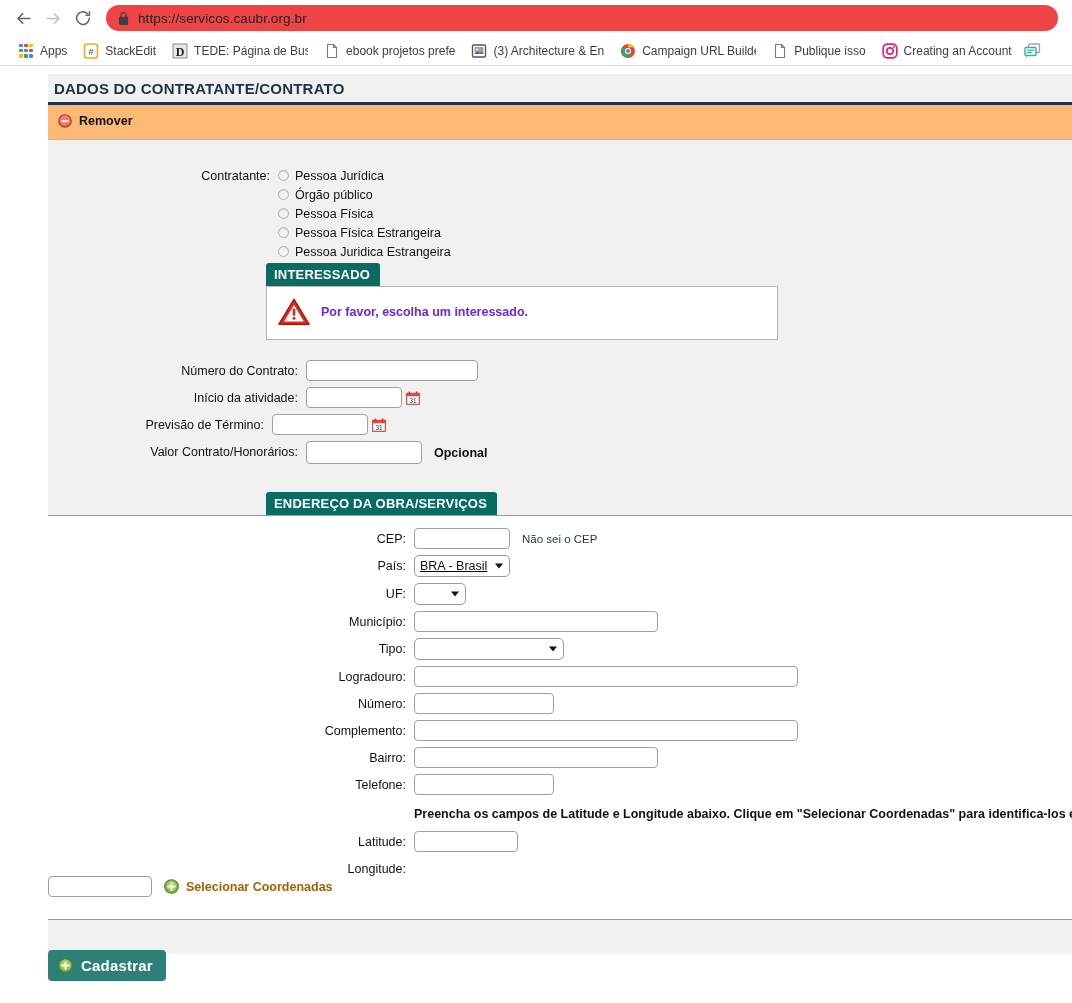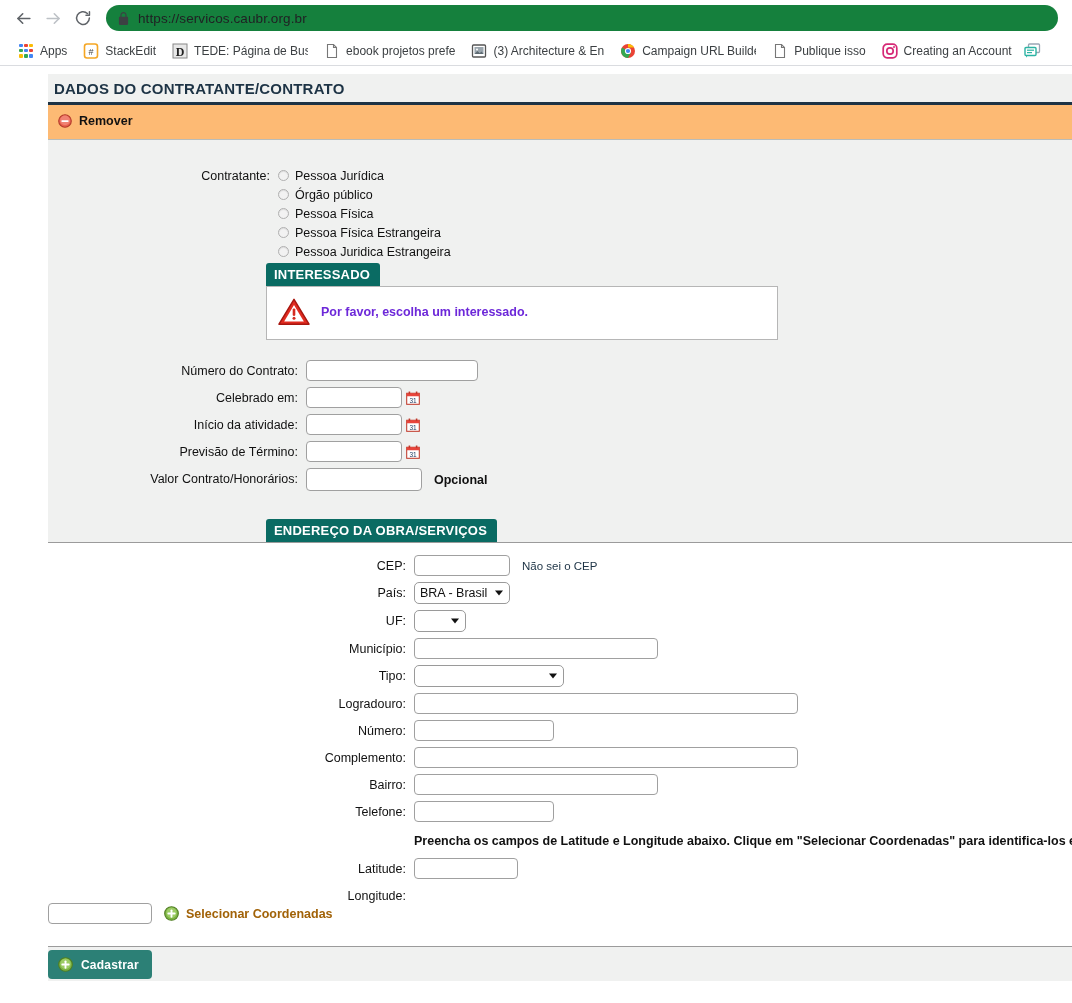--- a/index.html
+++ b/index.html
@@ -16,21 +16,21 @@
   .browser-chrome { width:1072px; background:#ffffff; }
   .toolbar { height:36px; display:flex; align-items:center; padding:0 8px; }
   .nav-btn {
     width:30px; height:30px; display:flex; align-items:center; justify-content:center;
     color:#5f6368; flex:0 0 auto;
   }
   .nav-btn svg { display:block; }
   .nav-btn.disabled { color:#bdc1c6; }
   .omnibox {
     flex:1 1 auto; height:26px; margin-left:8px; margin-right:6px;
-    background:#15803d; border-radius:13px;
+    background:#ef4444; border-radius:13px;
     display:flex; align-items:center; padding:0 12px;
   }
   .lock-icon { flex:0 0 auto; margin-right:9px; color:#3c4043; display:flex; }
   .url-text {
     font-size:13.5px; color:#202124; letter-spacing:.1px; white-space:nowrap;
   }
   .bookmarks {
     height:30px; display:flex; align-items:center; padding:0 8px 0 10px;
     gap:0px; overflow:hidden; border-bottom:1px solid #dadce0;
   }
@@ -83,21 +83,21 @@
     height:21px; border:1px solid #a0a0a0; border-radius:4px; background:#fff;
     font-size:12.5px; font-family:"Liberation Sans", sans-serif;
     padding:0 4px; color:#111; outline:none;
   }
   select.sbox {
     height:22px; border:1px solid #9a9a9a; border-radius:5px; background:#fff;
     font-size:12.5px; font-family:"Liberation Sans", sans-serif; color:#111;
     padding:0 2px 0 5px; outline:none;
     -webkit-appearance:none; -moz-appearance:none; appearance:none;
   }
-  .select-wrap { position:relative; display:inline-flex; align-items:center; }
+  .select-wrap { position:relative; display:inline-flex; align-items:center;text-decoration:underline; }
   .select-wrap .caret {
     position:absolute; right:7px; top:50%; transform:translateY(-50%);
     width:0; height:0; border-left:4px solid transparent; border-right:4px solid transparent;
     border-top:5px solid #111; pointer-events:none;
   }
 
   
   .radio-block { display:flex; }
   .radio-list { display:flex; flex-direction:column; }
   .radio-item { display:flex; align-items:center; height:19px; }
@@ -143,21 +143,21 @@
   .sel-coord { display:inline-flex; align-items:center; margin-left:12px; }
   .sel-coord-text { font-size:12.5px; font-weight:bold; color:#a16207; margin-left:7px; }
 
   .btn-cadastrar {
     position:absolute; left:48px; top:884px;
     display:inline-flex; align-items:center; gap:8px;
     background:#2c8076; border:none; border-radius:4px;
     padding:7px 13px 7px 10px; cursor:pointer;
   }
   .btn-cadastrar .lbl {
-    font-size:12px; font-weight:bold; color:#ffffff; letter-spacing:.2px;
+    font-size:15px; font-weight:bold; color:#ffffff; letter-spacing:.2px;
     font-family:"Liberation Sans", sans-serif;
   }
 </style>
 </head>
 <body>
 
 <div class="browser-chrome">
 
   <div class="toolbar">
     <div class="nav-btn">
@@ -362,50 +362,37 @@
 
       <div style="margin-top:20px;">
 
         <div class="frow">
           <div class="flabel" style="width:258px; padding-right:8px;">Número do Contrato:</div>
           <div class="ffield">
             <input class="tbox" style="width: 172px;" value="">
           </div>
         </div>
 
-        <div class="frow">
-          <div class="flabel" style="width:258px; padding-right:8px;">Celebrado em:</div>
-          <div class="ffield">
-            <input class="tbox" style="width: 96px;" value="">
-            <svg class="cal-ico" viewBox="0 0 16 16">
-              <rect x="0.8" y="2.6" width="14.4" height="12.6" fill="#fff" stroke="#c0392b" stroke-width="1.2"></rect>
-              <rect x="0.8" y="2.6" width="14.4" height="3.4" fill="#e8453c"></rect>
-              <rect x="3" y="0.6" width="1.8" height="3" fill="#c0392b"></rect>
-              <rect x="11.2" y="0.6" width="1.8" height="3" fill="#c0392b"></rect>
-              <text x="8" y="13.4" font-size="7.4" font-family="Liberation Sans, sans-serif" fill="#17365d" text-anchor="middle">31</text>
-            </svg>
-          </div>
-        </div>
 
         <div class="frow">
           <div class="flabel" style="width:258px; padding-right:8px;">Início da atividade:</div>
           <div class="ffield">
             <input class="tbox" style="width: 96px;" value="">
             <svg class="cal-ico" viewBox="0 0 16 16">
               <rect x="0.8" y="2.6" width="14.4" height="12.6" fill="#fff" stroke="#c0392b" stroke-width="1.2"></rect>
               <rect x="0.8" y="2.6" width="14.4" height="3.4" fill="#e8453c"></rect>
               <rect x="3" y="0.6" width="1.8" height="3" fill="#c0392b"></rect>
               <rect x="11.2" y="0.6" width="1.8" height="3" fill="#c0392b"></rect>
               <text x="8" y="13.4" font-size="7.4" font-family="Liberation Sans, sans-serif" fill="#17365d" text-anchor="middle">31</text>
             </svg>
           </div>
         </div>
 
         <div class="frow">
-          <div class="flabel" style="width:258px; padding-right:8px;">Previsão de Término:</div>
+          <div class="flabel" style="width:224px; padding-right:8px;">Previsão de Término:</div>
           <div class="ffield">
             <input class="tbox" style="width: 96px;" value="">
             <svg class="cal-ico" viewBox="0 0 16 16">
               <rect x="0.8" y="2.6" width="14.4" height="12.6" fill="#fff" stroke="#c0392b" stroke-width="1.2"></rect>
               <rect x="0.8" y="2.6" width="14.4" height="3.4" fill="#e8453c"></rect>
               <rect x="3" y="0.6" width="1.8" height="3" fill="#c0392b"></rect>
               <rect x="11.2" y="0.6" width="1.8" height="3" fill="#c0392b"></rect>
               <text x="8" y="13.4" font-size="7.4" font-family="Liberation Sans, sans-serif" fill="#17365d" text-anchor="middle">31</text>
             </svg>
           </div>

